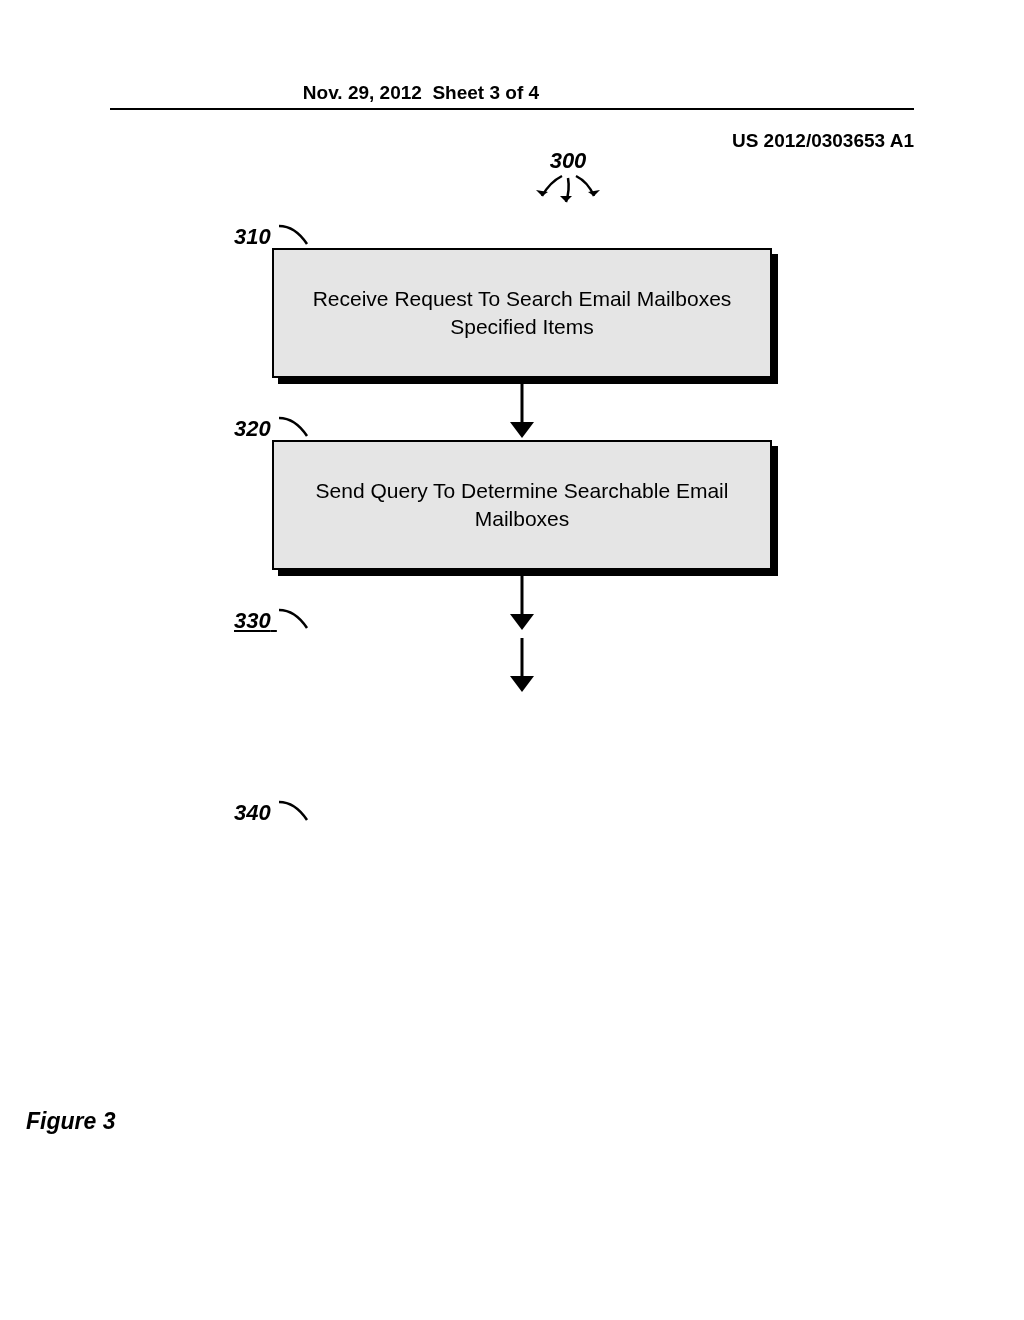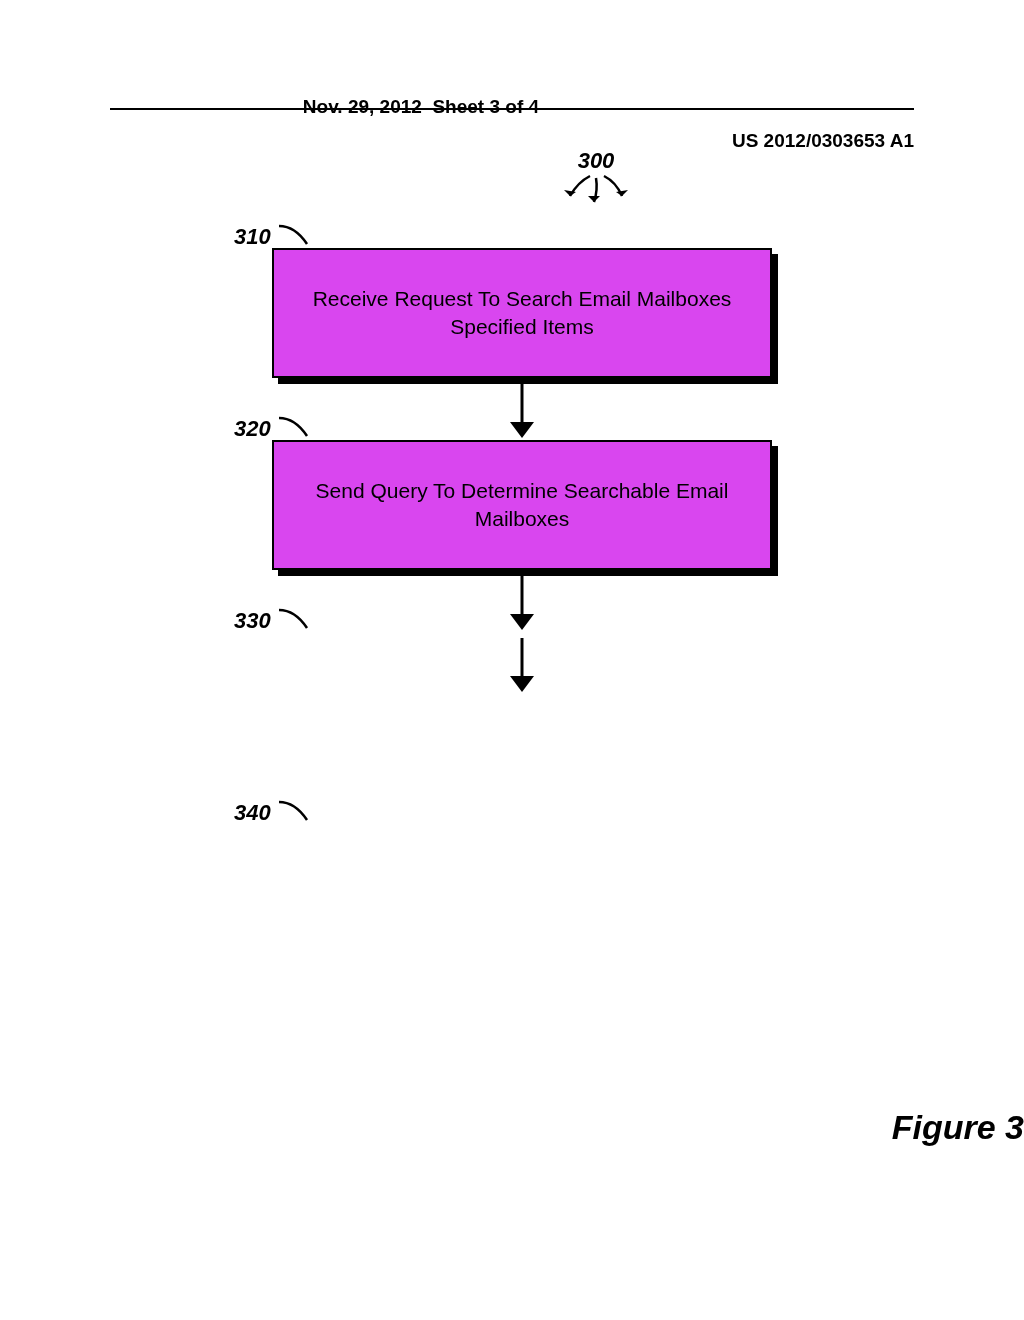--- a/index.html
+++ b/index.html
@@ -18,35 +18,35 @@
   .header {
     position: absolute;
     top: 82px;
     left: 110px;
     right: 110px;
     display: flex;
     font-size: 19px;
     font-weight: bold;
   }
   .header .pub-type { flex: 0 0 auto; }
-  .header .pub-date { flex: 1 1 auto; text-align: center; margin-top: 14px; }
+  .header .pub-date { flex: 1 1 auto; text-align: center; }
   .header .pub-info { flex: 0 0 auto; text-align: right; margin-top: 48px; }
   .header-rule {
     position: absolute;
     top: 108px;
     left: 110px;
     right: 110px;
     border-top: 2px solid #000;
   }
 
   
   .ref300 {
     position: absolute;
     top: 148px;
-    left: 556px;
+    left: 528px;
     width: 80px;
     height: 60px;
   }
   .ref300 .label {
     position: absolute;
     top: 0; left: 0; right: 0;
     text-align: center;
     font-size: 22px;
     font-style: italic;
     font-weight: bold;
@@ -69,21 +69,21 @@
   .shadow {
     position: absolute;
     top: 6px; left: 6px;
     width: 500px; height: 130px;
     background: #000;
   }
   .box {
     position: absolute;
     top: 0; left: 0;
     width: 500px; height: 130px;
-    background: #d946ef;
+    background: #e5e5e5;
     border: 2px solid #000;
     display: flex;
     align-items: center;
     justify-content: center;
     padding: 8px 28px;
     text-align: center;
     font-size: 21px;
     line-height: 1.35;
   }
   .step-label {
@@ -103,24 +103,25 @@
     position: absolute;
     left: 50%;
     transform: translateX(-50%);
     top: 0;
   }
 
   .figure-caption {
     position: absolute;
     left: 0; right: 0;
     top: 1108px;
-    text-align: right;
-    font-size: 34px;
+    text-align: left;
+    font-size: 23px;
     font-weight: bold;
     font-style: italic;
+    padding-left: 26px;
   }
 </style>
 </head>
 <body>
 
 <div class="page">
 
   <div class="header">
     <div class="pub-date">
       <span>Nov. 29, 2012</span>&nbsp;&nbsp;<span>Sheet 3 of 4</span>
@@ -175,21 +176,21 @@
         <span>Send Query To Determine Searchable Email Mailboxes</span>
       </div>
     </div>
     <div class="connector">
       <svg width="32" height="62" viewBox="0 0 32 62">
         <line x1="16" y1="6" x2="16" y2="46" stroke="#000" stroke-width="3"></line>
         <polygon points="16,60 4,44 28,44" fill="#000"></polygon>
       </svg>
     </div>
 
-    <div class="step-label" style="top:360px; left:-38px;">
+    <div class="step-label" style="top:360px; left:-38px;text-decoration:underline;">
       <span>330</span>
       <svg width="34" height="24" viewBox="0 0 34 24">
         <path d="M2 2 Q18 2 30 20" fill="none" stroke="#000" stroke-width="2.5"></path>
       </svg>
     </div>
     <div class="connector">
       <svg width="32" height="62" viewBox="0 0 32 62">
         <line x1="16" y1="6" x2="16" y2="46" stroke="#000" stroke-width="3"></line>
         <polygon points="16,60 4,44 28,44" fill="#000"></polygon>
       </svg>

